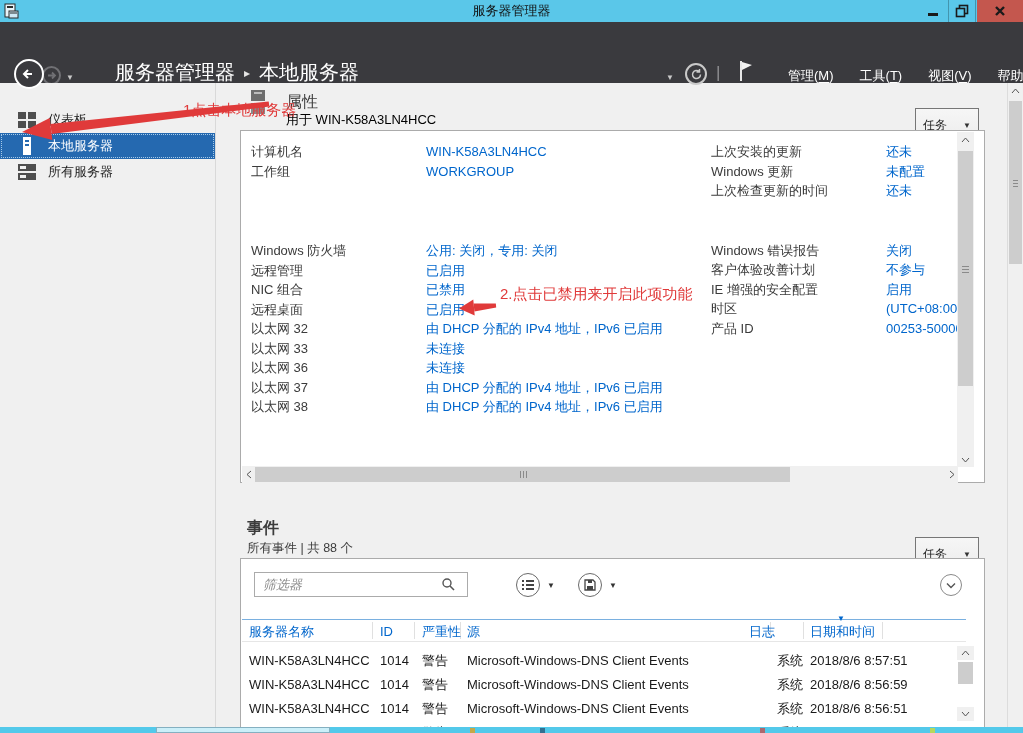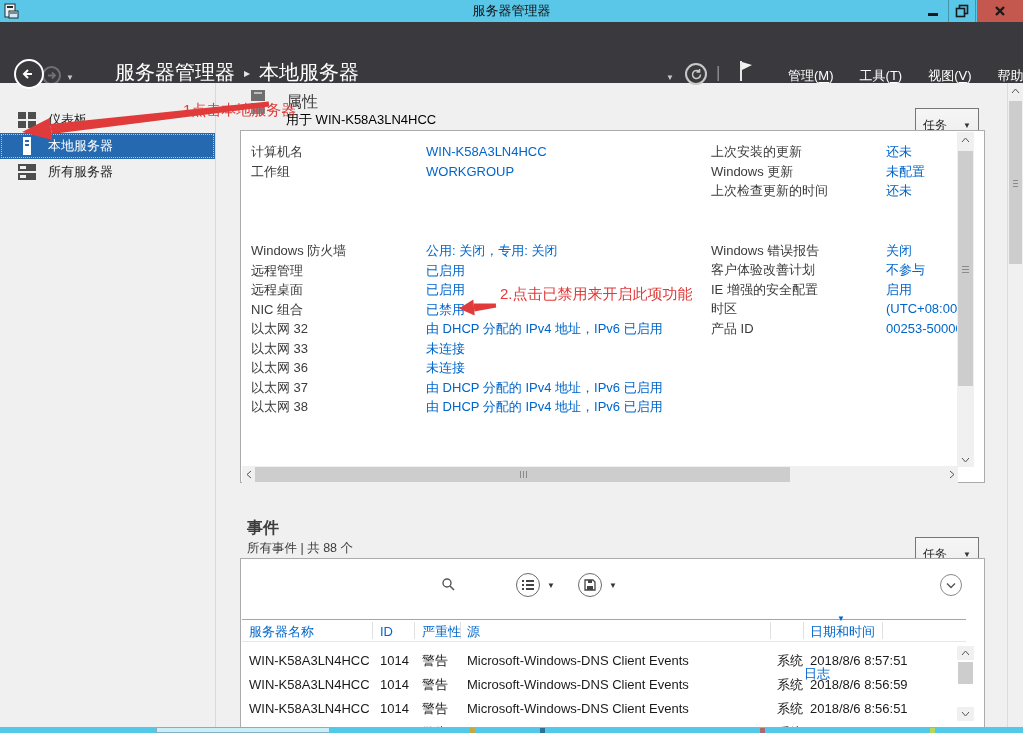--- a/index.html
+++ b/index.html
@@ -213,22 +213,22 @@
     <span>任务</span>
       <span class="tb-caret">▼</span>
   </div>
 
   <div class="panel props-panel">
     <div class="col-left">
         <div class="prop-row"><span class="prop-label">计算机名</span><span class="prop-value">WIN-K58A3LN4HCC</span></div>
         <div class="prop-row"><span class="prop-label">工作组</span><span class="prop-value">WORKGROUP</span></div>
         <div class="prop-row gap"><span class="prop-label">Windows 防火墙</span><span class="prop-value">公用: 关闭，专用: 关闭</span></div>
         <div class="prop-row"><span class="prop-label">远程管理</span><span class="prop-value">已启用</span></div>
+        <div class="prop-row"><span class="prop-label">NIC 组合</span><span class="prop-value">已禁用</span></div>
         <div class="prop-row"><span class="prop-label">远程桌面</span><span class="prop-value">已启用</span></div>
-        <div class="prop-row"><span class="prop-label">NIC 组合</span><span class="prop-value">已禁用</span></div>
         <div class="prop-row"><span class="prop-label">以太网 32</span><span class="prop-value">由 DHCP 分配的 IPv4 地址，IPv6 已启用</span></div>
         <div class="prop-row"><span class="prop-label">以太网 33</span><span class="prop-value">未连接</span></div>
         <div class="prop-row"><span class="prop-label">以太网 36</span><span class="prop-value">未连接</span></div>
         <div class="prop-row"><span class="prop-label">以太网 37</span><span class="prop-value">由 DHCP 分配的 IPv4 地址，IPv6 已启用</span></div>
         <div class="prop-row"><span class="prop-label">以太网 38</span><span class="prop-value">由 DHCP 分配的 IPv4 地址，IPv6 已启用</span></div>
       </div>
     <div class="col-right">
         <div class="prop-row"><span class="prop-label">上次安装的更新</span><span class="prop-value">还未</span></div>
         <div class="prop-row"><span class="prop-label">Windows 更新</span><span class="prop-value">未配置</span></div>
         <div class="prop-row"><span class="prop-label">上次检查更新的时间</span><span class="prop-value">还未</span></div>
@@ -271,20 +271,21 @@
   </div>
 
   <div class="section-title events-title" style="font-weight:bold;">事件</div>
   <div class="events-sub">所有事件 | 共 88 个</div>
   <div class="tasks-btn" style="left:915px;top:537px;">
     <span>任务</span>
       <span class="tb-caret">▼</span>
   </div>
 
   <div class="panel events-panel">
+    <input class="filter-box" placeholder="筛选器" style="">
     <span class="filter-search"><svg width="14" height="14">
           <circle cx="6" cy="6" r="4" fill="none" stroke="#555" stroke-width="1.4"></circle>
           <path d="M9 9 L13 13" stroke="#555" stroke-width="1.6"></path>
         </svg></span>
     <div class="circle-btn cb1">
         <svg width="12" height="11">
           <rect x="0" y="0" width="2" height="2" fill="#444"></rect>
           <rect x="4" y="0" width="8" height="2" fill="#444"></rect>
           <rect x="0" y="4" width="2" height="2" fill="#444"></rect>
           <rect x="4" y="4" width="8" height="2" fill="#444"></rect>
@@ -311,21 +312,21 @@
       <div class="ev-colsep" style="left:130px;"></div>
       <div class="ev-colsep" style="left:172px;"></div>
       <div class="ev-colsep" style="left:218px;"></div>
       <div class="ev-colsep" style="left:528px;"></div>
       <div class="ev-colsep" style="left:561px;"></div>
       <div class="ev-colsep" style="left:640px;"></div>
     <div class="ev-h" style="left: 7px;">服务器名称</div>
         <div class="ev-h" style="left: 138px;">ID</div>
         <div class="ev-h" style="left: 180px;">严重性</div>
         <div class="ev-h" style="left: 225px;">源</div>
-        <div class="ev-h" style="left: 562px; margin-top: 42px;">日志</div>
+        <div class="ev-h" style="left: 507px;">日志</div>
         <div class="ev-h" style="left: 568px;">日期和时间</div>
       </div>
     <div class="sort-ind">▼</div>
     <div class="ev-rows">
         <div class="ev-row">
           <span class="ev-cell" style="left: 7px; width: 122px;">WIN-K58A3LN4HCC</span>
           <span class="ev-cell" style="left: 138px; width: 40px;">1014</span>
           <span class="ev-cell" style="left: 180px; width: 45px;">警告</span>
           <span class="ev-cell" style="left: 225px; width: 300px;">Microsoft-Windows-DNS Client Events</span>
           <span class="ev-cell" style="left: 535px; width: 32px;">系统</span>

